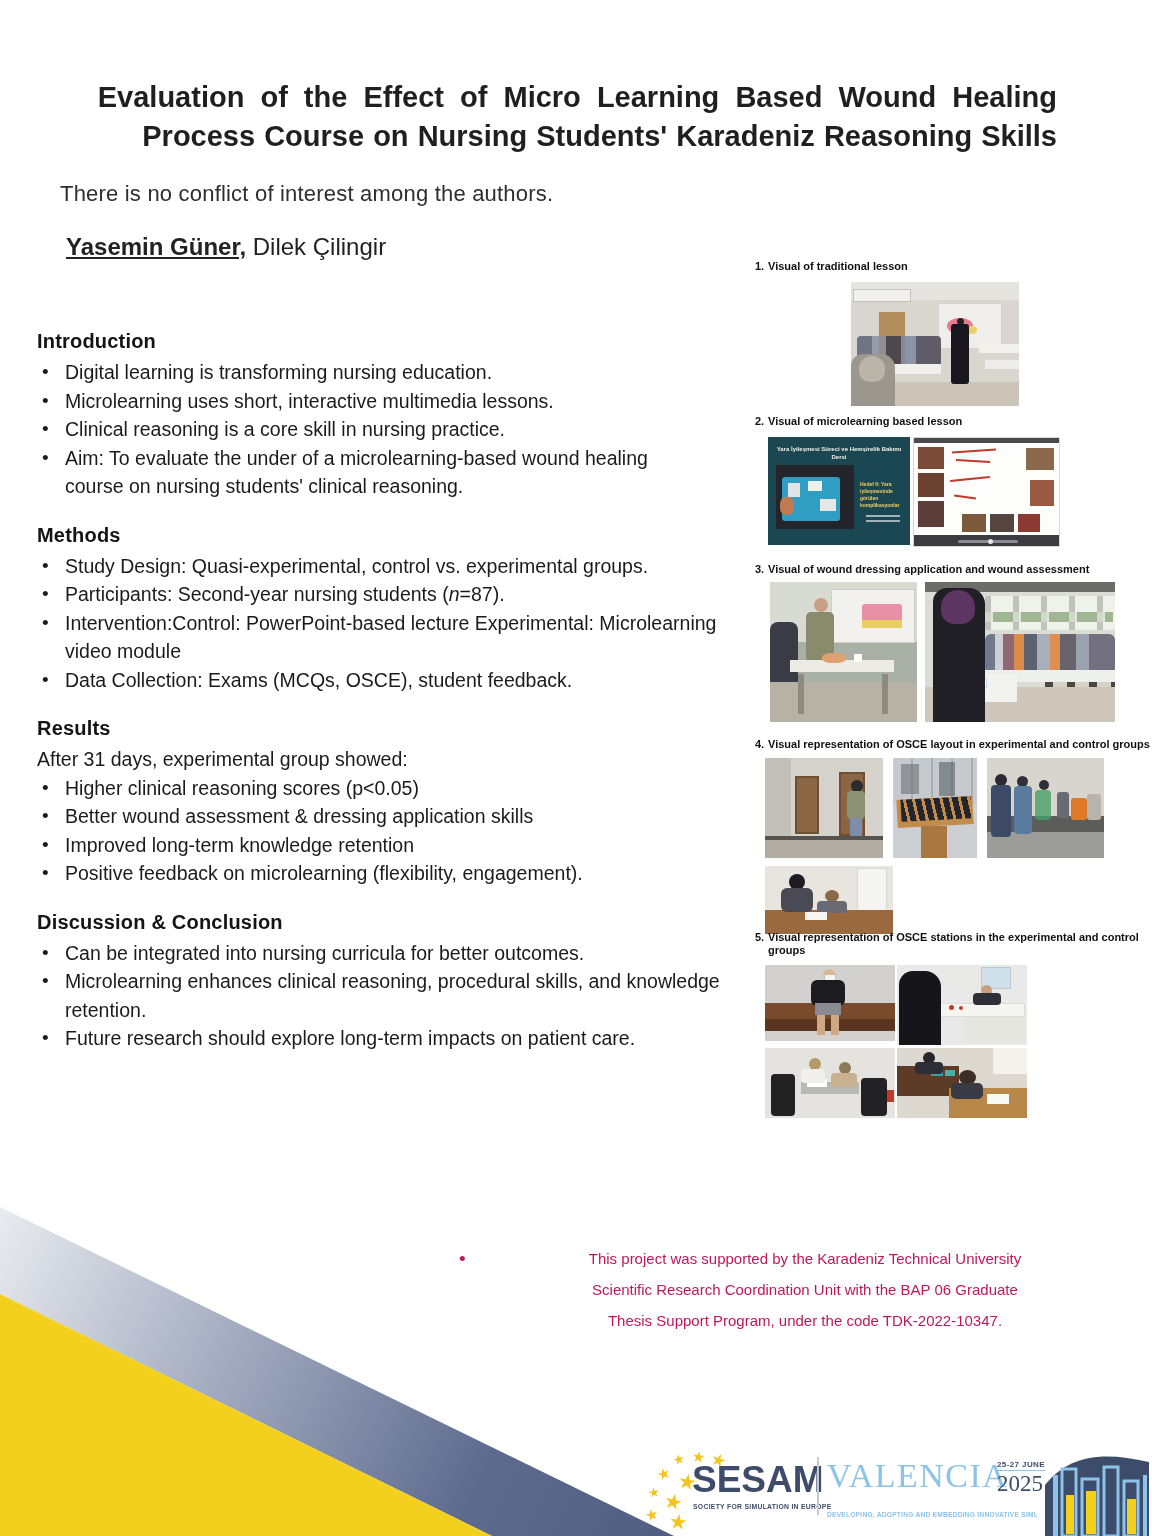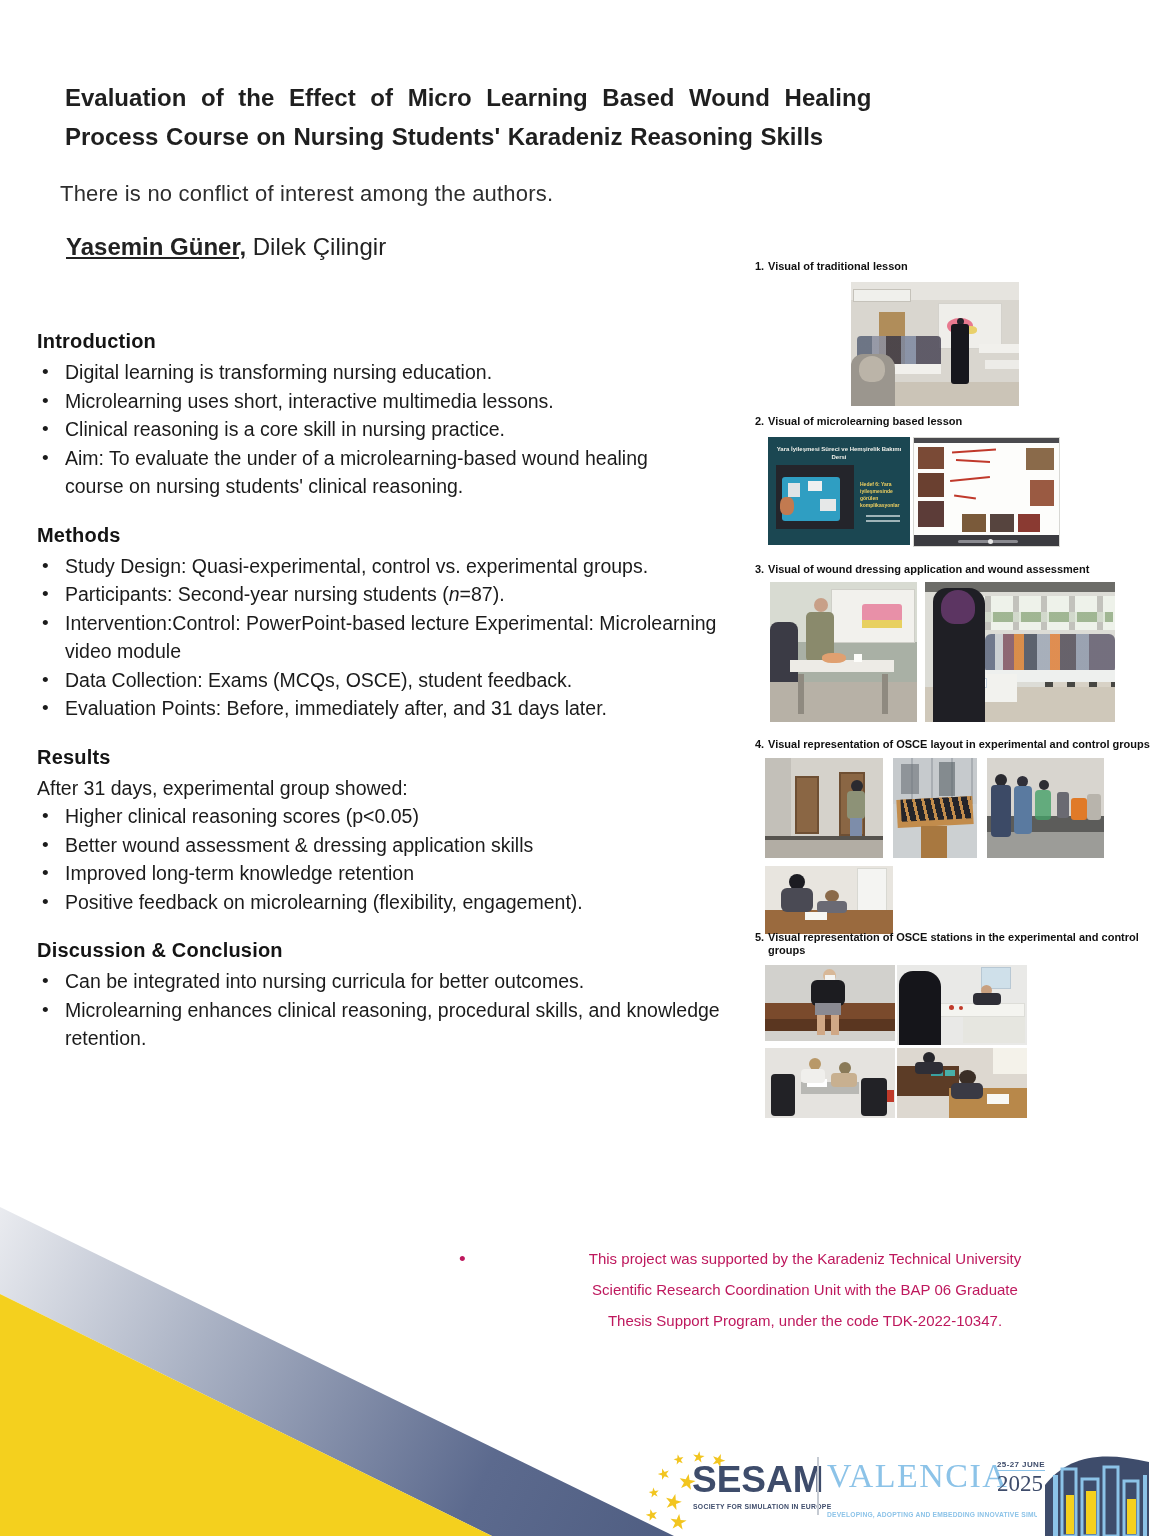--- a/index.html
+++ b/index.html
@@ -2,21 +2,21 @@
 <html><head>
 <meta charset="utf-8">
 <style>
   * { margin:0; padding:0; box-sizing:border-box; }
   html,body { background:#ffffff; }
   .poster {
     position:relative; width:1152px; height:1536px; background:#ffffff;
     font-family:"Liberation Sans", sans-serif; color:#1d1d1d; overflow:hidden;
   }
   
-  .title { position:absolute; left:65px; top:78px; width:992px; font-size:24px; font-weight:bold; line-height:39px; color:#1f1f1f; }
+  .title { position:absolute; left:65px; top:78px; width:992px; font-size:29px; font-weight:bold; line-height:39px; color:#1f1f1f;text-align:right; }
   .title .l1 { word-spacing:8px; }
   .title .l2 { word-spacing:1px; }
   .conflict { position:absolute; left:60px; top:181px; font-size:22px; color:#2e2e2e; letter-spacing:0.2px; }
   .authors { position:absolute; left:66px; top:233px; font-size:24px; color:#222; }
   .authors .a1 { font-weight:bold; text-decoration:underline;margin-top:20px; }
   
   .content { position:absolute; left:37px; top:330px; width:705px; }
   .section { margin-bottom:23px; }
   .section h3 { font-size:20px; font-weight:bold; color:#141414; margin-bottom:5px; letter-spacing:0.2px; }
   .section .lead { font-size:19.5px; line-height:28.5px; color:#1b1b1b; }
@@ -81,40 +81,40 @@
       </ul>
     </div>
 
     <div class="section">
       <h3>Methods</h3>
       <ul class="blist">
         <li>Study Design: Quasi-experimental, control vs. experimental groups.</li>
         <li><span>Participants: Second-year nursing students (</span><i>n</i><span>=87).</span></li>
         <li>Intervention:Control: PowerPoint-based lecture Experimental: Microlearning video module</li>
         <li>Data Collection: Exams (MCQs, OSCE), student feedback.</li>
-        <li>Evaluation Points: Before, immediately after, and 31 days later.</li>
       </ul>
     </div>
 
     <div class="section">
       <h3>Results</h3>
       <div class="lead">After 31 days, experimental group showed:</div>
       <ul class="blist">
         <li>Higher clinical reasoning scores (p&lt;0.05)</li>
         <li>Better wound assessment &amp; dressing application skills</li>
         <li>Improved long-term knowledge retention</li>
         <li>Positive feedback on microlearning (flexibility, engagement).</li>
       </ul>
     </div>
 
     <div class="section">
       <h3>Discussion &amp; Conclusion</h3>
       <ul class="blist">
         <li>Can be integrated into nursing curricula for better outcomes.</li>
         <li>Microlearning enhances clinical reasoning, procedural skills, and knowledge retention.</li>
+        <li>Future research should explore long-term impacts on patient care.</li>
       </ul>
     </div>
   </div>
 
   <div class="figure" style="top:260px;">
     <div class="figcap">
       <span class="num">1.</span>
       <span>Visual of traditional lesson</span>
     </div>
     <div class="photo" style="margin:9px 0 0 103px;width:168px;height:124px;background:#d9d6cf;">

